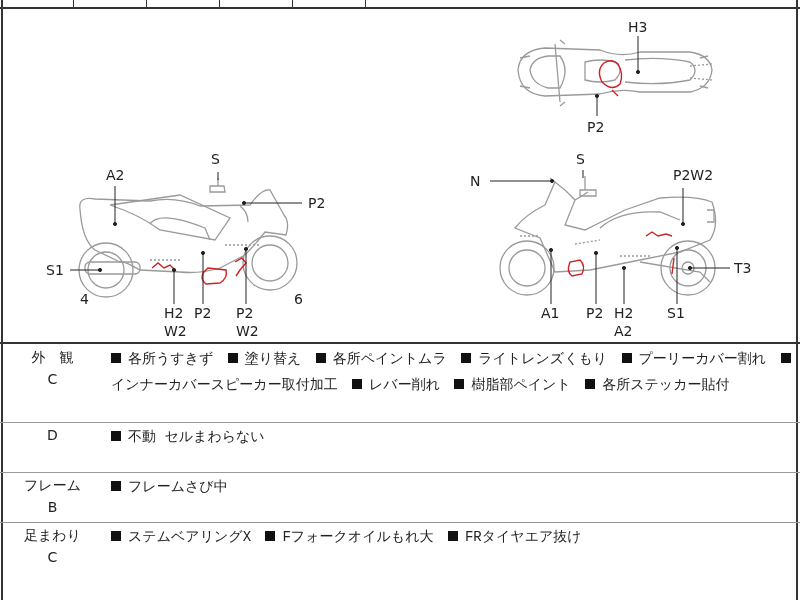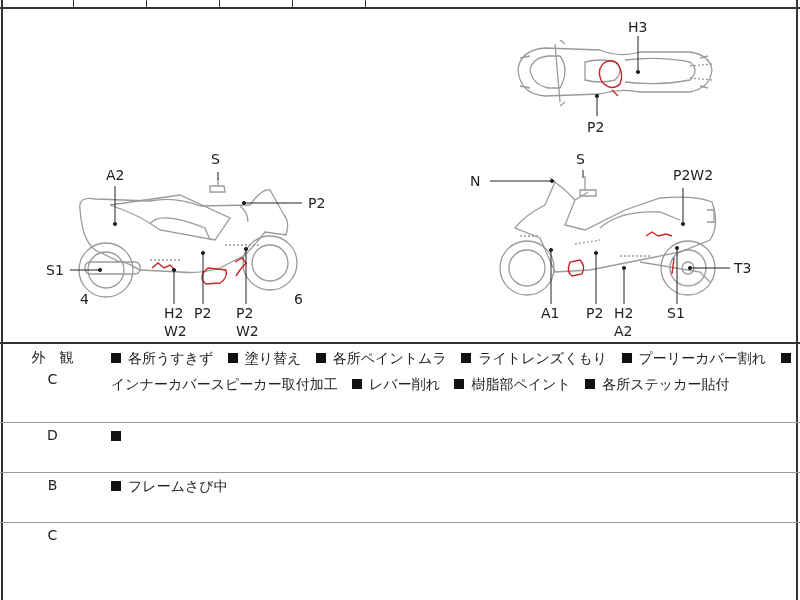--- a/index.html
+++ b/index.html
@@ -175,32 +175,39 @@
     <span class="sq"></span><span class="item">各所ステッカー貼付</span>
   </div>
 </div>
 <div class="row-divider" style="top:422px"></div>
 
 <div class="row" style="top:424px;height:48px">
   <div class="cat">
     <span class="grade">D</span>
   </div>
   <div class="items">
-    <span class="sq"></span>
+    <span class="sq"></span><span class="item">不動 セルまわらない</span>
   </div>
 </div>
 <div class="row-divider" style="top:472px"></div>
 
 <div class="row" style="top:474px;height:48px">
   <div class="cat">
+    <span class="name">フレーム</span>
     <span class="grade">B</span>
   </div>
   <div class="items">
     <span class="sq"></span><span class="item">フレームさび中</span>
   </div>
 </div>
 <div class="row-divider" style="top:522px"></div>
 
 <div class="row" style="top:524px;height:76px">
   <div class="cat">
+    <span class="name">足まわり</span>
     <span class="grade">C</span>
   </div>
+  <div class="items">
+    <span class="sq"></span><span class="item">ステムベアリングX</span>
+    <span class="sq"></span><span class="item">Fフォークオイルもれ大</span>
+    <span class="sq"></span><span class="item">FRタイヤエア抜け</span>
+  </div>
 </div>
 
 </body></html>

